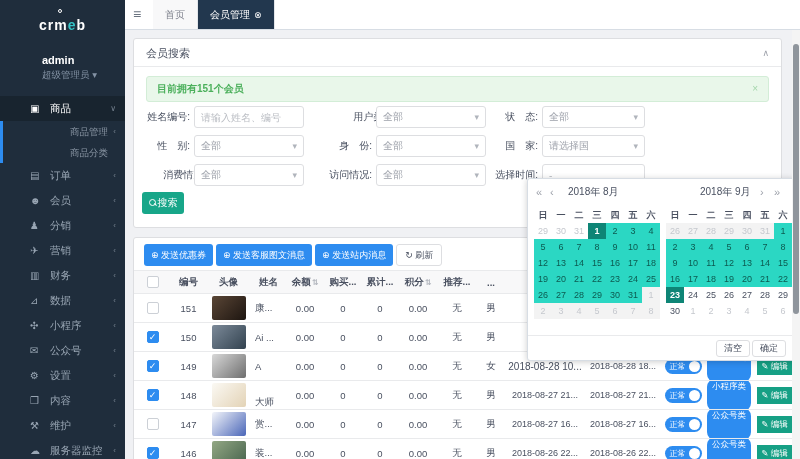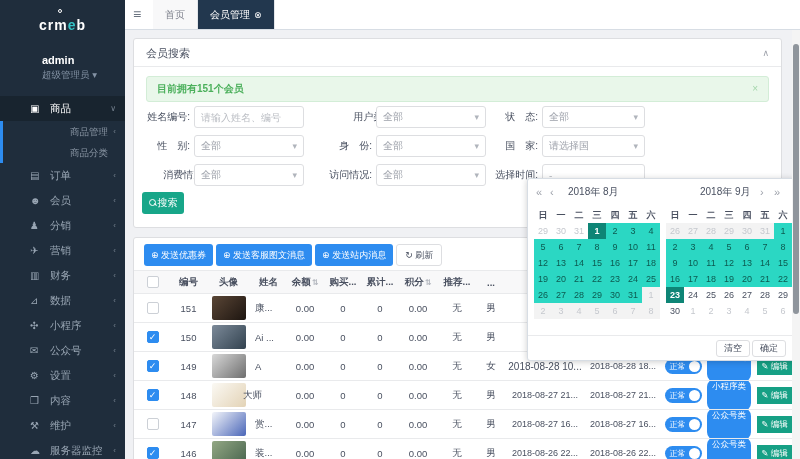--- a/index.html
+++ b/index.html
@@ -350,21 +350,21 @@
         <div class="tr">
           <div class="cell" style="left: 0px; width: 37px;">
             <span class="cbx on">✓</span>
           </div>
           <div class="cell" style="left: 37px; width: 35px;">
             <span>148</span>
           </div>
           <div class="cell" style="left: 72px; width: 45px;">
             <span class="avatar" style="background: linear-gradient(135deg, rgb(251, 249, 244), rgb(227, 211, 182));"></span>
           </div>
-          <div class="cell" style="left: 105px; width: 35px; justify-content: flex-start; padding-left: 4px;">
+          <div class="cell" style="left: 117px; width: 35px; justify-content: flex-start; padding-left: 4px; align-items: flex-end;">
             <span>大师</span>
           </div>
           <div class="cell" style="left: 152px; width: 38px;">
             <span>0.00</span>
           </div>
           <div class="cell" style="left: 190px; width: 38px;">
             <span>0</span>
           </div>
           <div class="cell" style="left: 228px; width: 36px;">
             <span>0</span>

